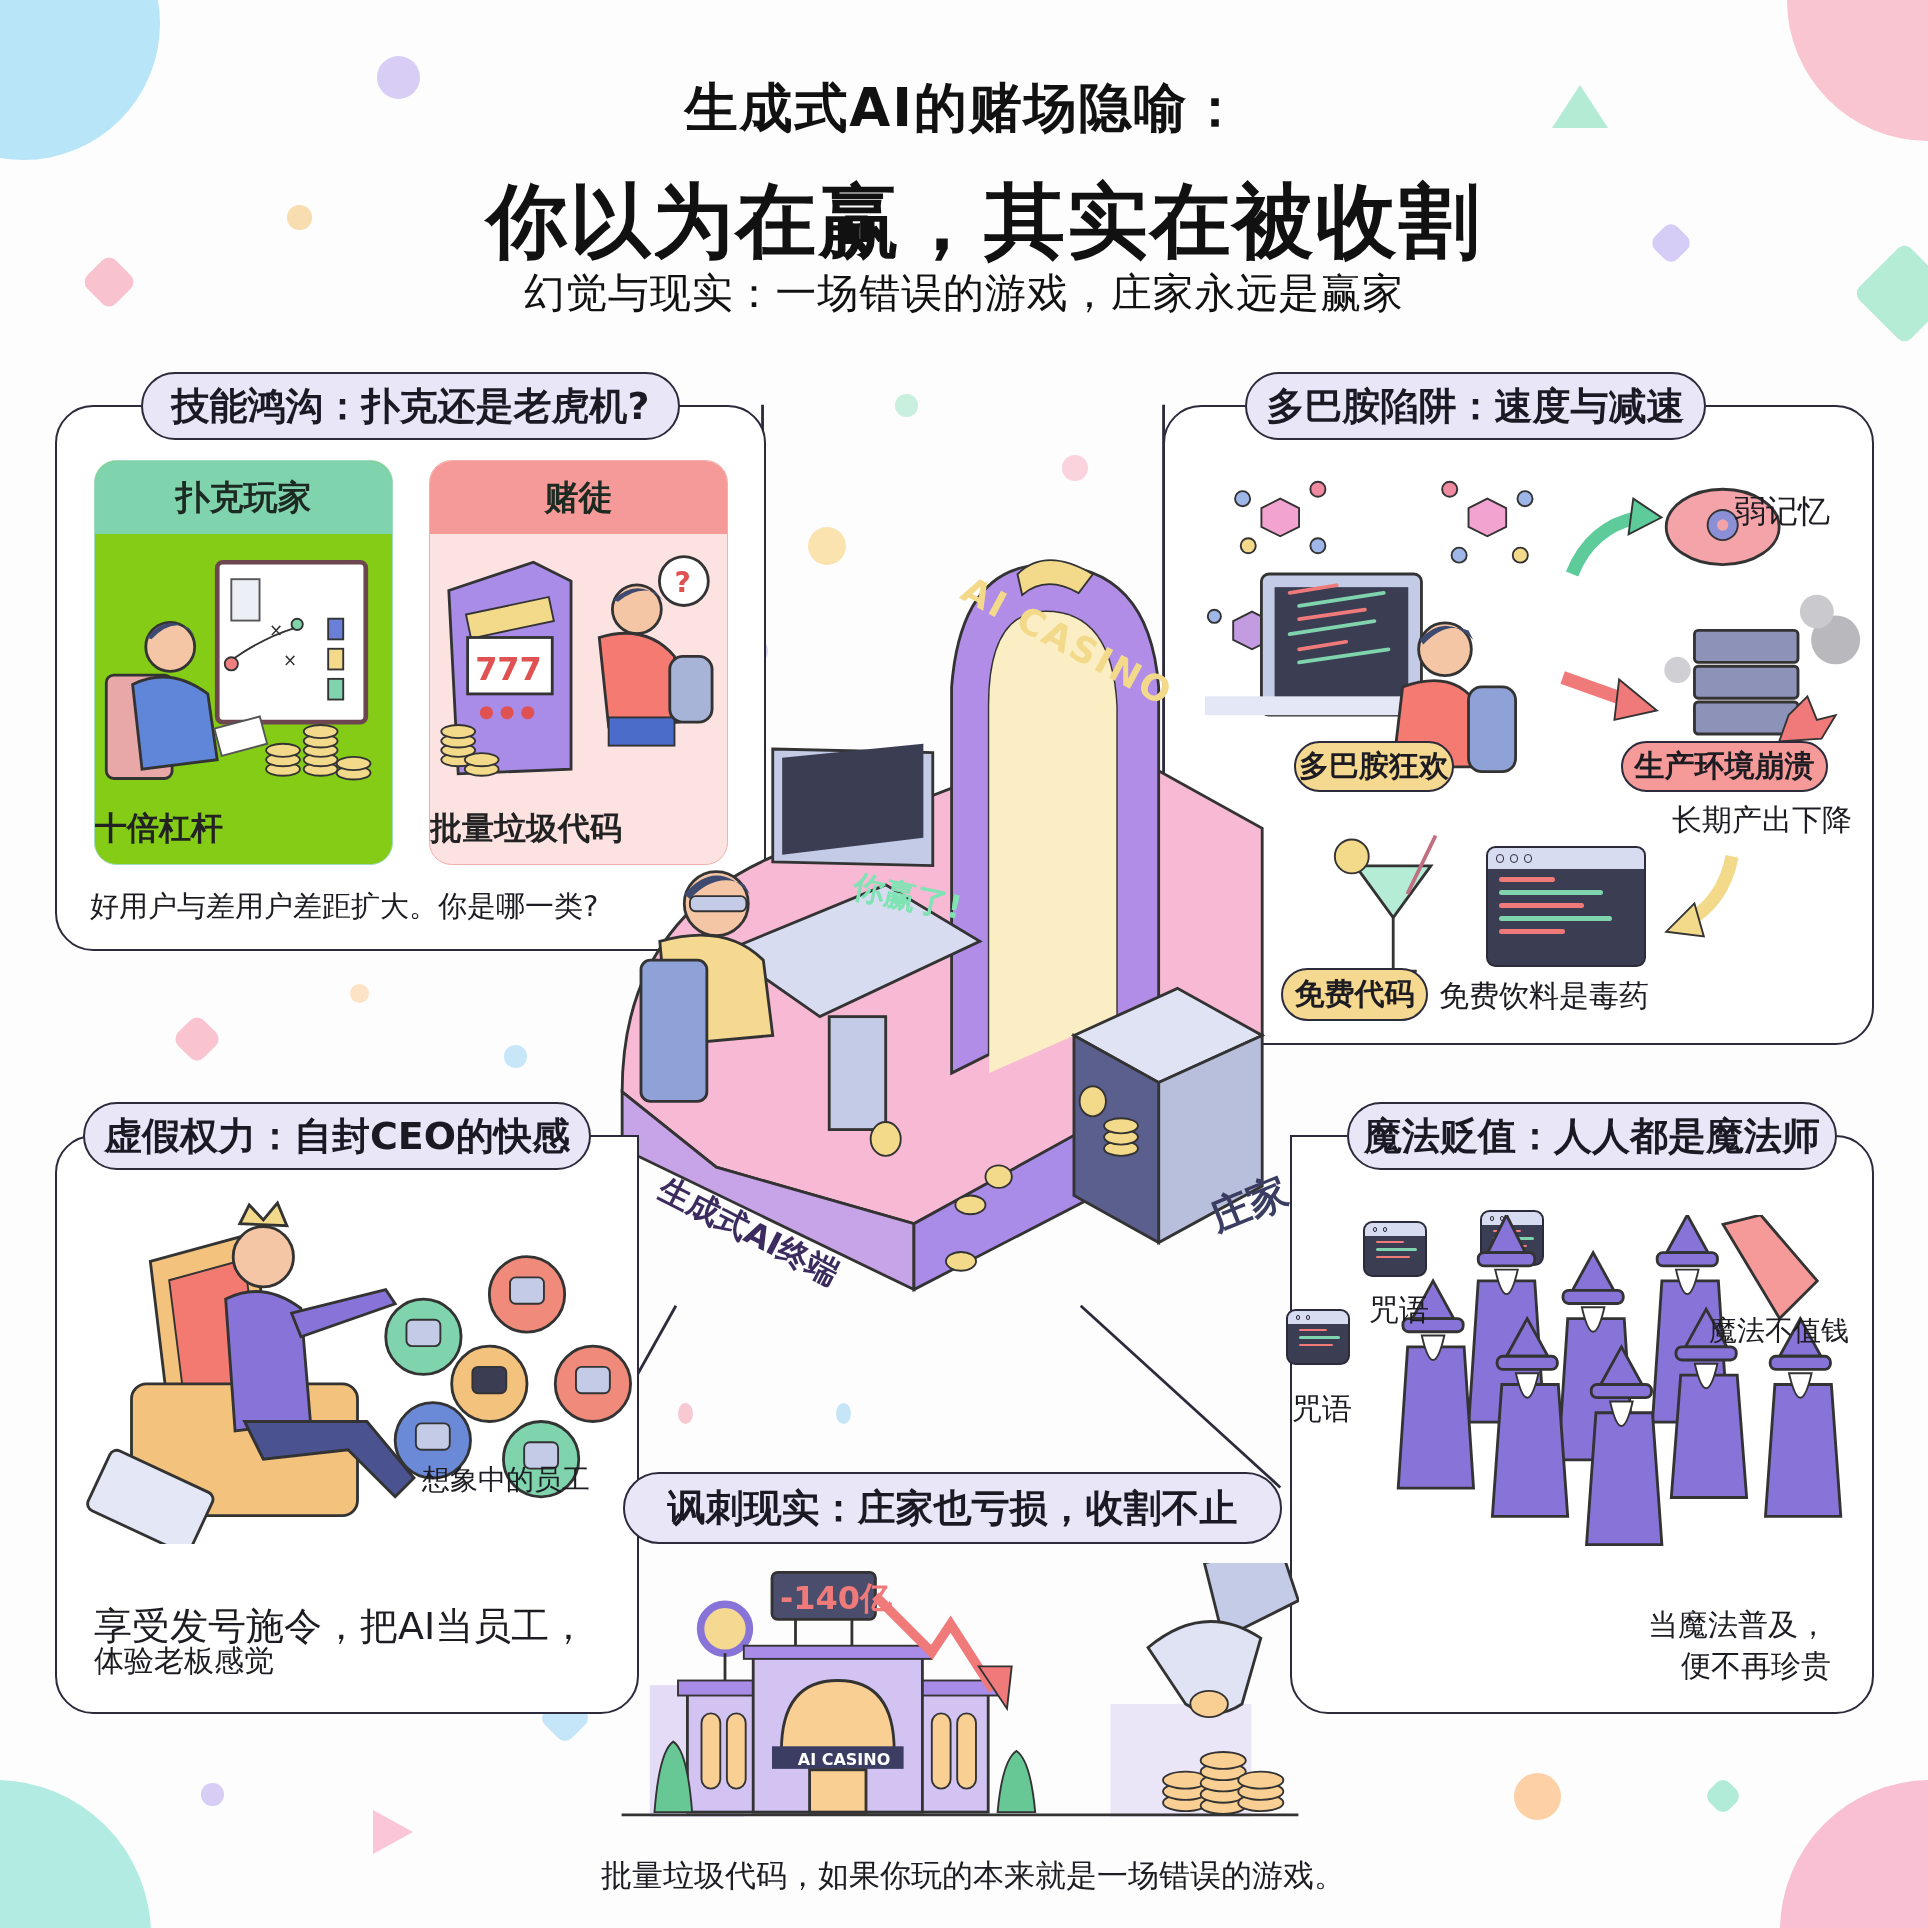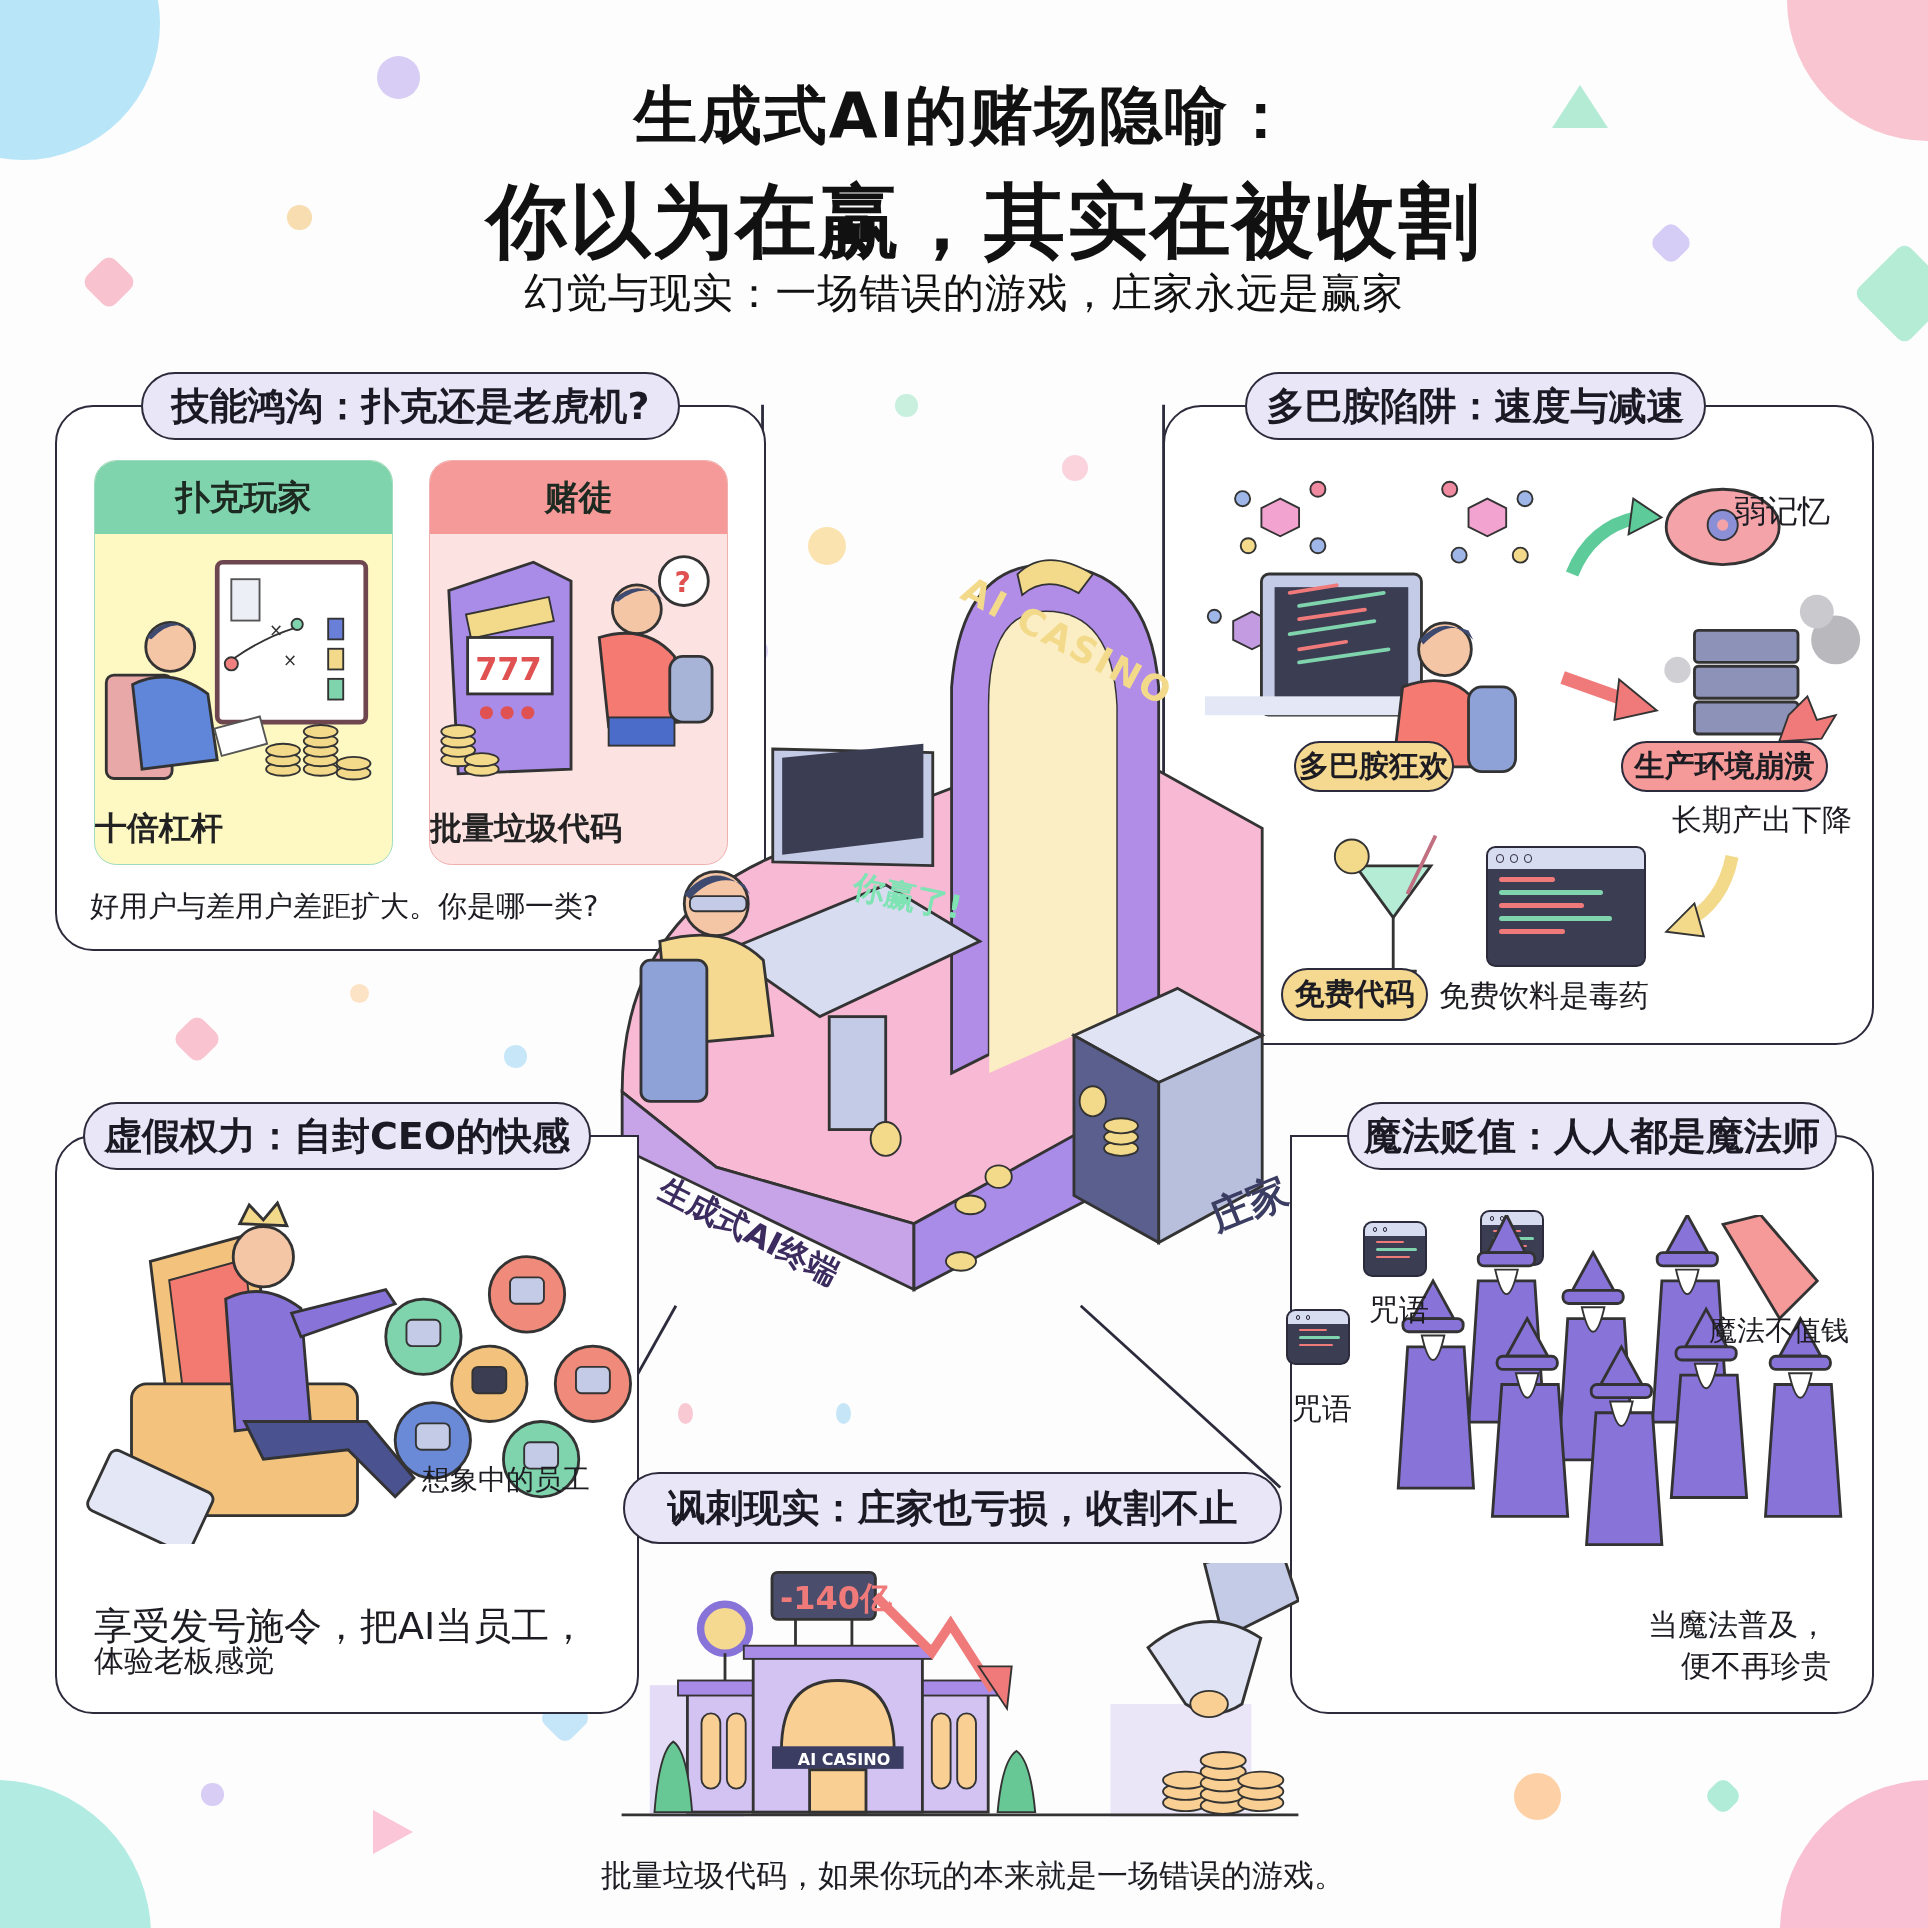--- a/index.html
+++ b/index.html
@@ -7,21 +7,21 @@
   body { position: relative; font-family: "DejaVu Sans", "Liberation Sans", sans-serif; color: #1c1c22; }
   .abs { position: absolute; }
 
   
   .deco-circle { position: absolute; border-radius: 50%; }
   .deco-diamond { position: absolute; border-radius: 9.4px; transform: rotate(45deg); }
   .deco-tri { position: absolute; width: 0; height: 0; }
 
   
   .title-line { position: absolute; left: 0; width: 1928px; text-align: center; font-weight: 900; color: #111; letter-spacing: 1.9px; }
-  .title-1 { top: 73px; font-size: 63px; }
+  .title-1 { top: 73px; font-size: 53px; }
   .title-2 { top: 168px; font-size: 81px; margin-left: 20px; }
   .subtitle { top: 266px; font-size: 41px; font-weight: 500; letter-spacing: 0.9px; }
 
   
   .panel { position: absolute; border: 2.8px solid #2c2b3c; border-radius: 38px; background: #ffffff; }
   .pill { position: absolute; background: #e9e6f7; border: 2.8px solid #2c2b3c; border-radius: 41px; font-weight: 700; font-size: 38px; color: #1b1a24; text-align: center; white-space: nowrap; display: flex; align-items: center; justify-content: center; }
 
   
   .card { position: absolute; border-radius: 22.6px; overflow: hidden; }
   .card-head { height: 73px; display: flex; align-items: center; justify-content: center; font-size: 34px; font-weight: 700; color: #1d2a22; }
@@ -75,21 +75,21 @@
   <line x1="1236" y1="430" x2="1236" y2="1060" stroke="#2c2b3c" stroke-width="3"></line>
 </svg>
 
 <div class="title-line title-1">生成式AI的赌场隐喻：</div>
 <div class="title-line title-2">你以为在赢，其实在被收割</div>
 <div class="title-line subtitle">幻觉与现实：一场错误的游戏，庄家永远是赢家</div>
 
 <div class="panel" style="left:55px; top:405px; width:711px; height:546px;"></div>
 <div class="pill" style="left:141px; top:372px; width:539px; height:68px;">技能鸿沟：扑克还是老虎机?</div>
 
-<div class="card" style="left:94px; top:460px; width:299px; height:405px; background:#fef9c3; border:1.9px solid #9edbc0;">
+<div class="card" style="left:94px; top:460px; width:299px; height:405px; background:#84cc16; border:1.9px solid #9edbc0;">
   <div class="card-head" style="background:#7fd3ad;">扑克玩家</div>
   <svg width="299" height="254" style="display:block;" viewBox="0 0 318 270">
     <rect x="130" y="30" width="158" height="170" rx="6" fill="#fff" stroke="#6d4650" stroke-width="5" transform="skew(0,8)"></rect>
     <rect x="145" y="48" width="30" height="44" fill="#eceff5" stroke="#555" stroke-width="2"></rect>
     <text x="185" y="108" font-size="18" fill="#333">×</text>
     <text x="200" y="140" font-size="18" fill="#333">×</text>
     <circle cx="145" cy="138" r="7" fill="#f08080" stroke="#333" stroke-width="2"></circle>
     <circle cx="215" cy="96" r="6" fill="#7fd3ad" stroke="#333" stroke-width="2"></circle>
     <path d="M148 132 Q180 110 212 100" stroke="#333" stroke-width="2" fill="none"></path>
     <rect x="248" y="90" width="16" height="22" fill="#6a7fd8" stroke="#333" stroke-width="2"></rect>

